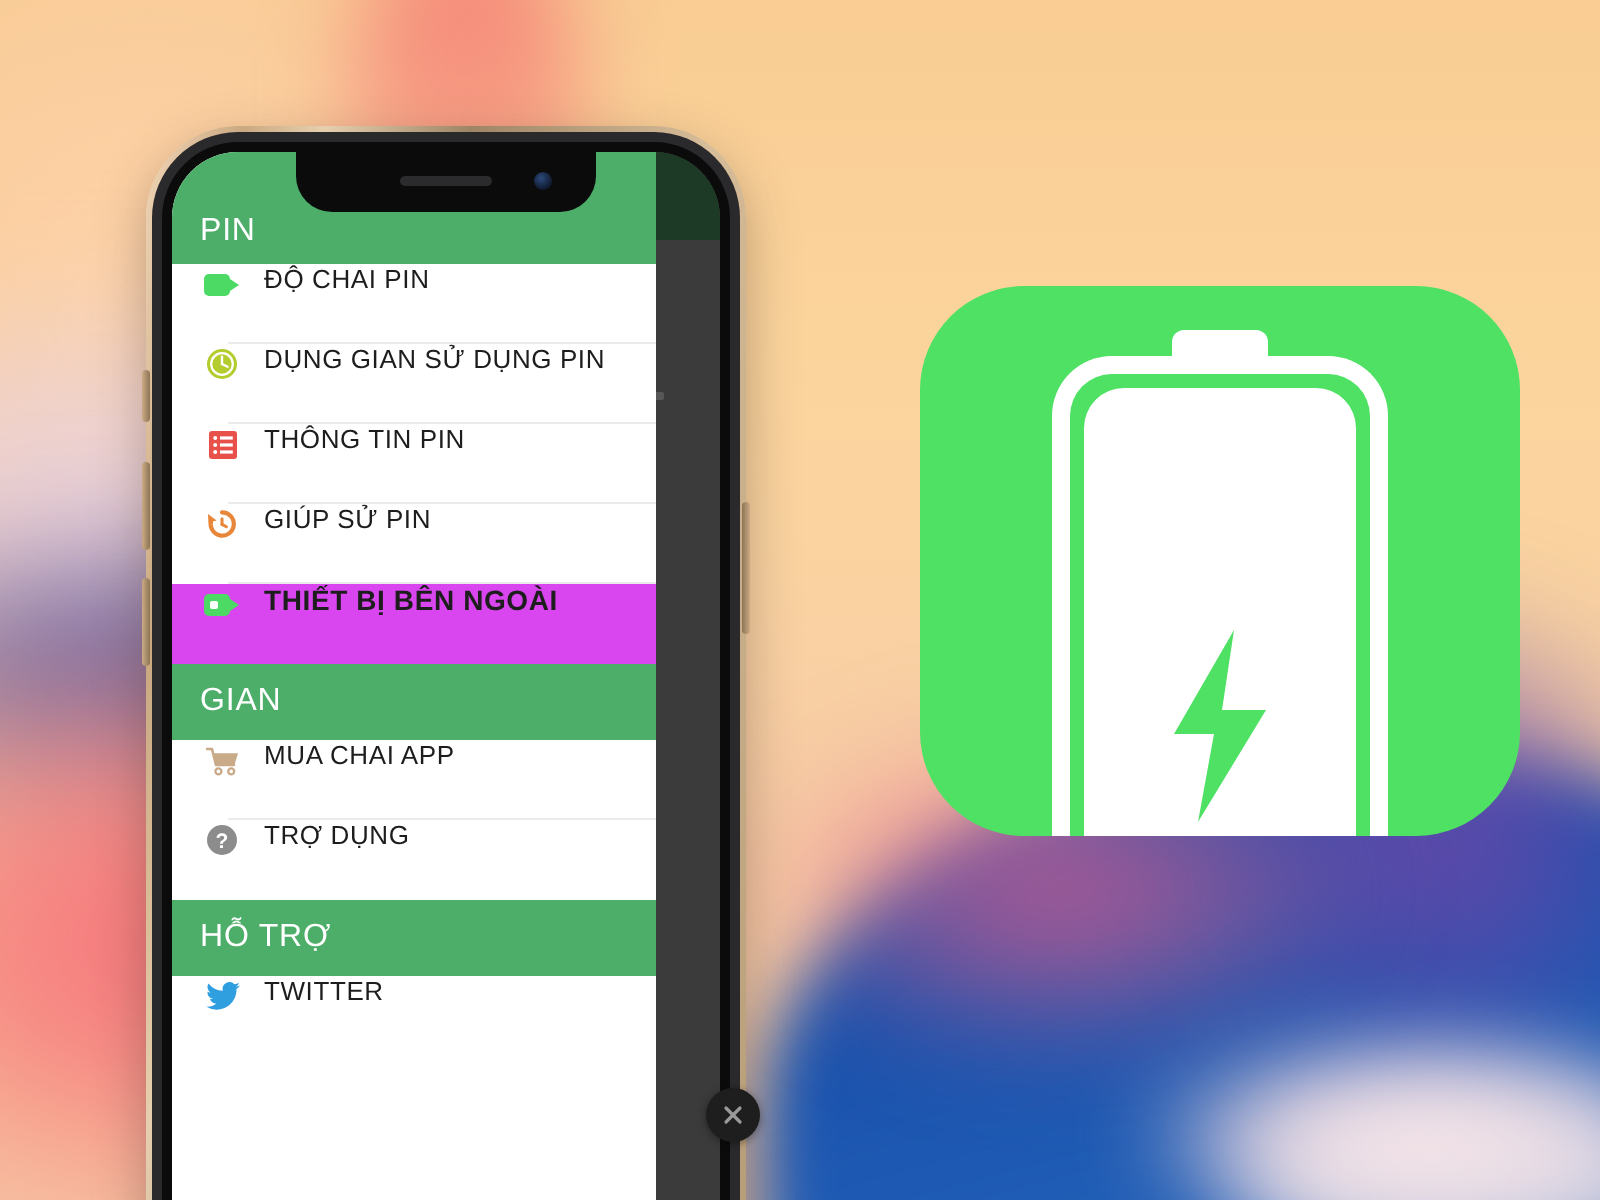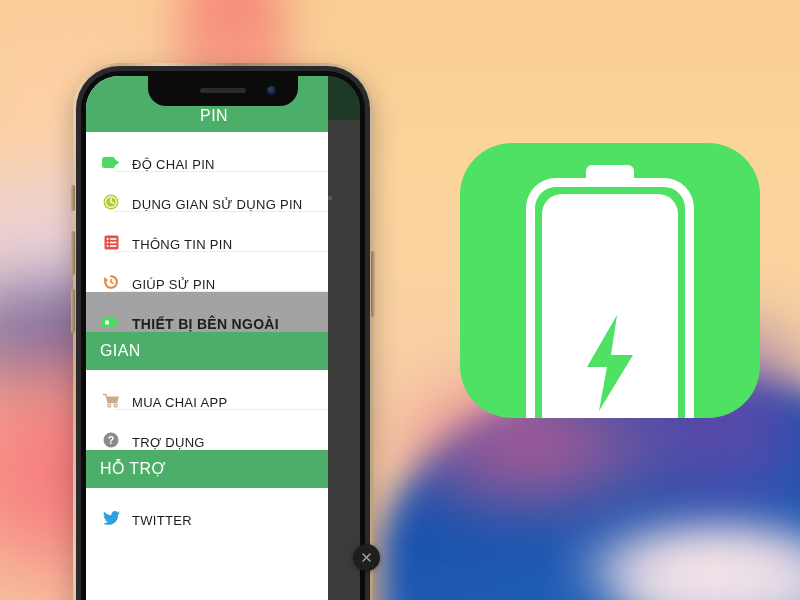--- a/index.html
+++ b/index.html
@@ -185,26 +185,26 @@
 
   
   .drawer {
     position:absolute; left:0; top:0; width:242px; bottom:0;
     background:#ffffff; z-index:5; overflow:hidden;
   }
   .sec-header {
     height:38px; background:#4cae68; display:flex; align-items:center;
     padding-left:14px; color:#ffffff; font-size:16px; letter-spacing:0.4px;
   }
-  .sec-header.first { height:56px; align-items:flex-end; padding-bottom:7px;justify-content:center; }
+  .sec-header.first { height:56px; align-items:flex-end; padding-bottom:7px; }
   .row {
-    height:40px; display:flex; align-items:flex-end;
+    height:40px; display:flex; align-items:flex-start;
     padding-left:14px; background:#ffffff; position:relative;
   }
-  .row.selected { background:#a3a3a3; }
+  .row.selected { background:#d946ef; }
   .row .sep {
     position:absolute; left:28px; right:0; bottom:0; height:1px; background:#eceaea;
   }
   .row-icon {
     width:22px; height:20px; display:flex; align-items:center; justify-content:center;
     flex:0 0 22px; margin-right:10px;
   }
   .row-label {
     font-size:13px; color:#1d1d1d; letter-spacing:0.3px; white-space:nowrap;
   }

